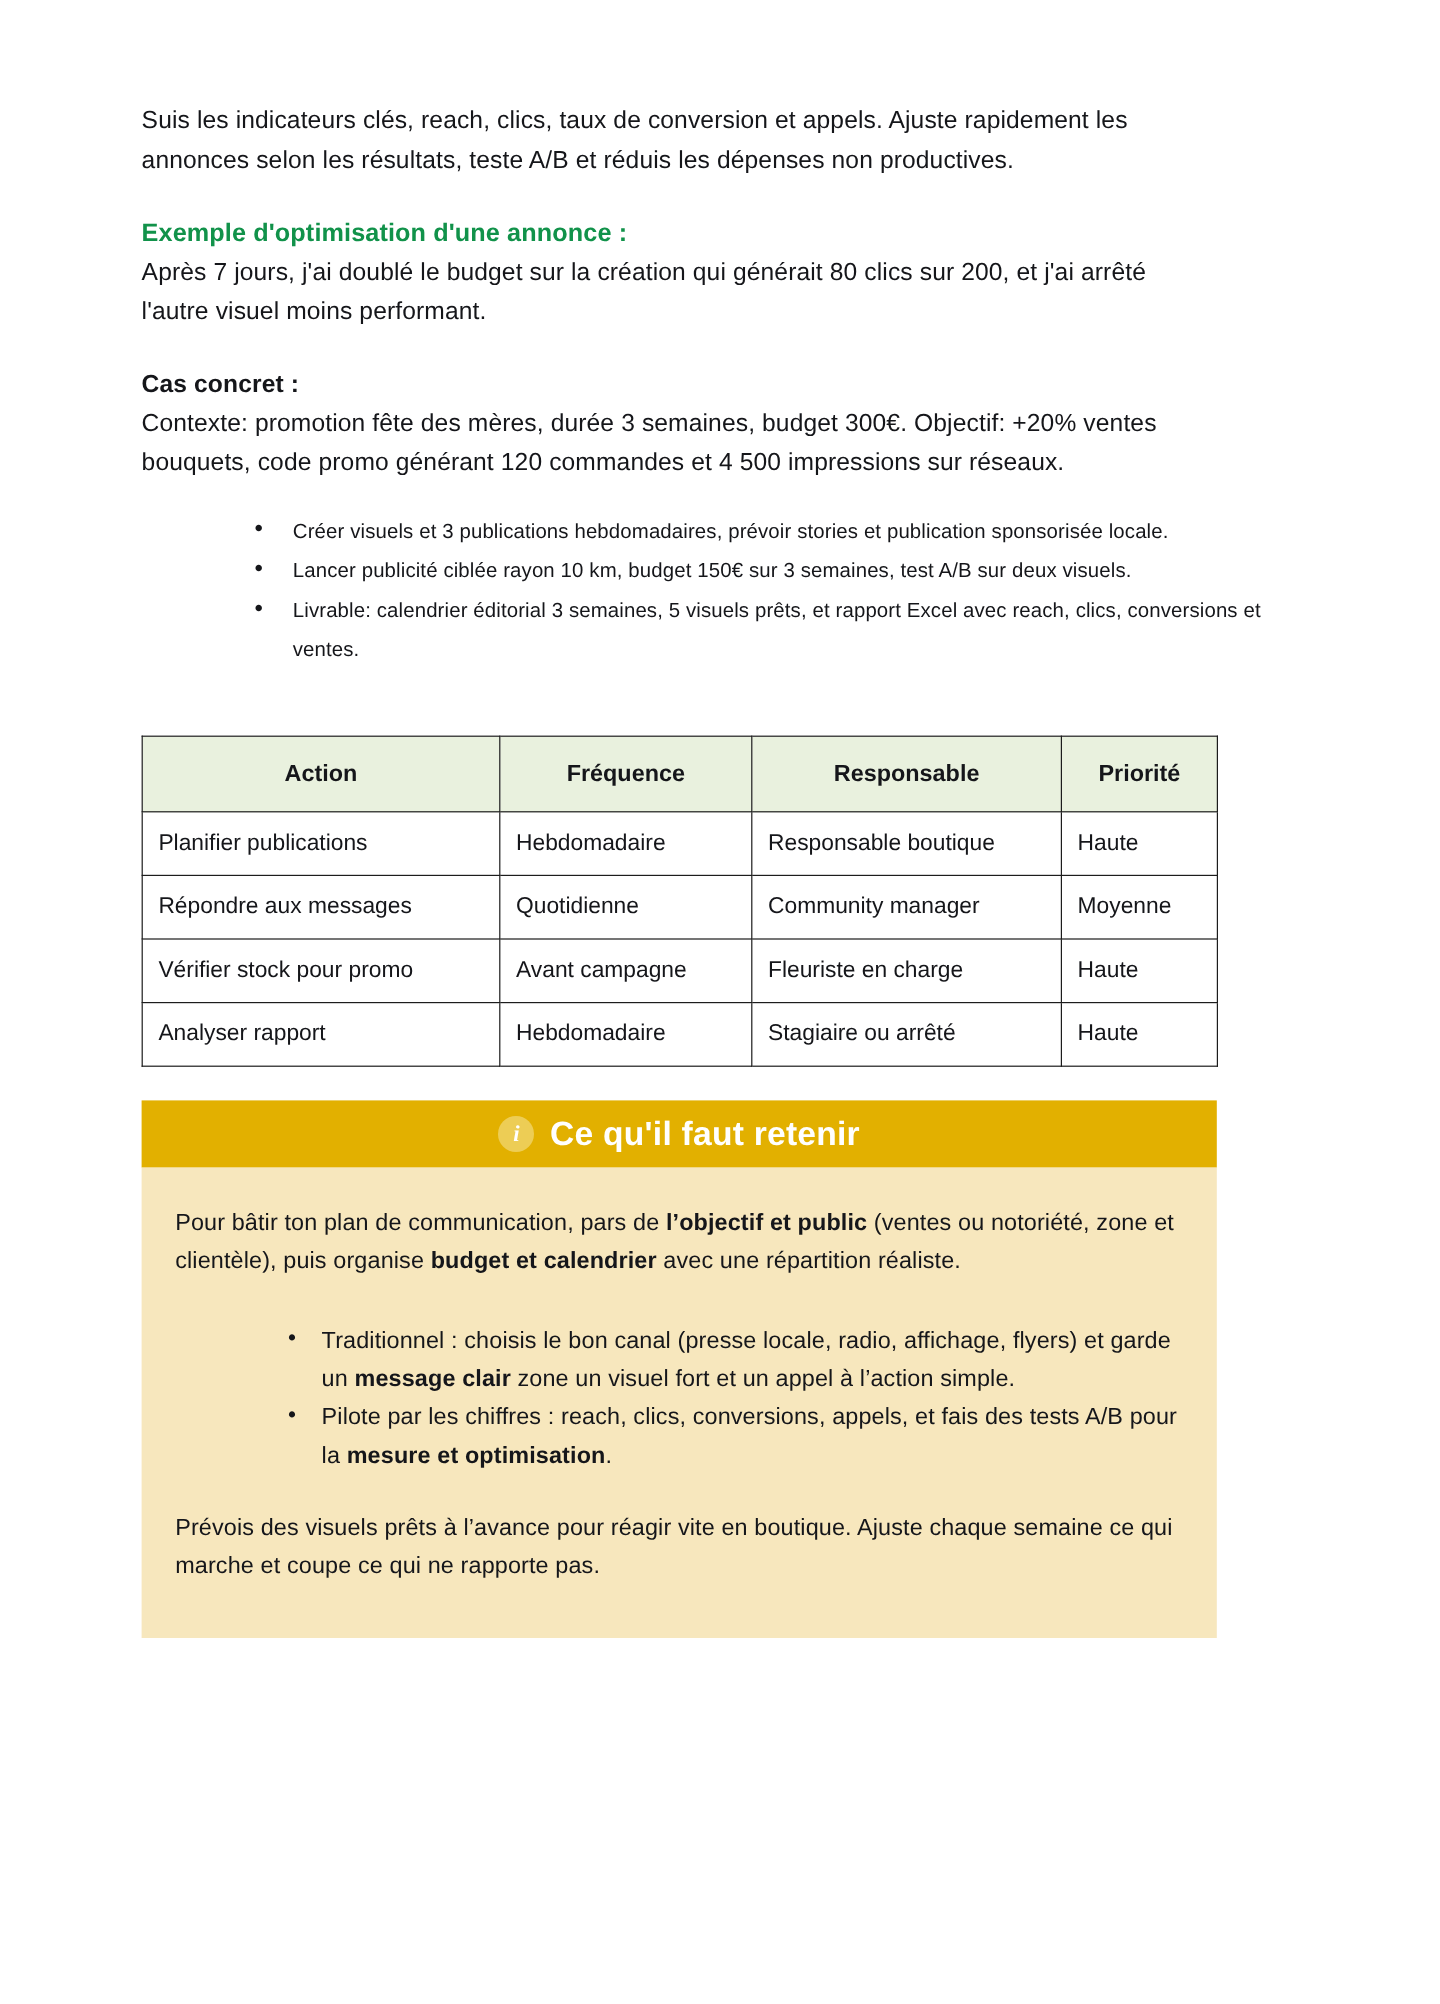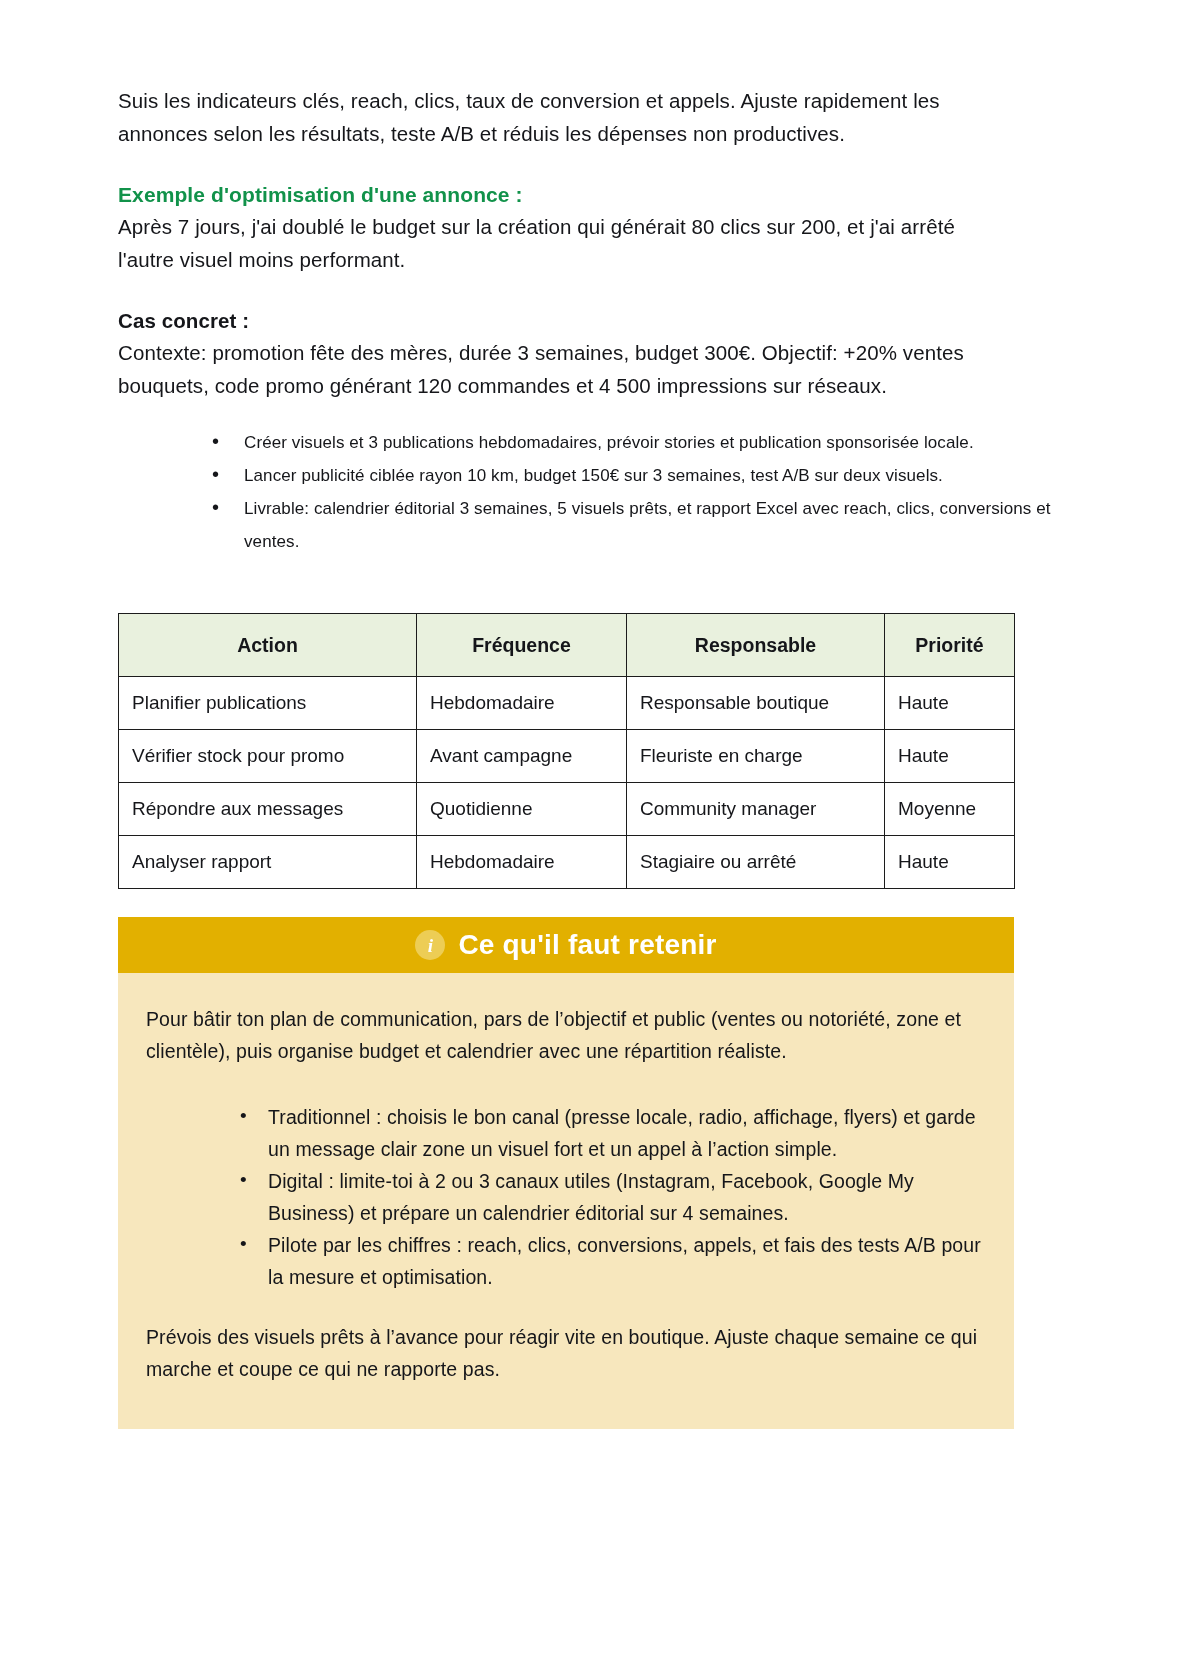--- a/index.html
+++ b/index.html
@@ -177,21 +177,21 @@
     content: "\2022";
     position: absolute;
     left: 4px;
     top: -1px;
     font-size: 19px;
     line-height: 32px;
     color: #15161a;
   }
   .cgap-34 { height: 34px; }
   .cgap-28 { height: 28px; }
-  b { font-weight: 400; }
+  b { font-weight: 700; }
 </style>
 </head>
 <body>
 
 <div class="page">
 
   <p class="para lead">Suis les indicateurs clés, reach, clics, taux de conversion et appels. Ajuste rapidement les annonces selon les résultats, teste A/B et réduis les dépenses non productives.</p>
 
   <div class="gap-30"></div>
 
@@ -223,30 +223,30 @@
       </tr>
     </thead>
     <tbody>
       <tr>
         <td>Planifier publications</td>
         <td>Hebdomadaire</td>
         <td>Responsable boutique</td>
         <td>Haute</td>
       </tr>
       <tr>
+        <td>Répondre aux messages</td>
+        <td>Quotidienne</td>
+        <td>Community manager</td>
+        <td>Moyenne</td>
+      </tr>
+      <tr>
         <td>Vérifier stock pour promo</td>
         <td>Avant campagne</td>
         <td>Fleuriste en charge</td>
         <td>Haute</td>
-      </tr>
-      <tr>
-        <td>Répondre aux messages</td>
-        <td>Quotidienne</td>
-        <td>Community manager</td>
-        <td>Moyenne</td>
       </tr>
       <tr>
         <td>Analyser rapport</td>
         <td>Hebdomadaire</td>
         <td>Stagiaire ou arrêté</td>
         <td>Haute</td>
       </tr>
     </tbody>
   </table>
 
@@ -257,21 +257,20 @@
       <span class="info-icon">i</span>
       <span class="callout-title">Ce qu'il faut retenir</span>
     </div>
     <div class="callout-body">
       <p class="tight"><span>Pour bâtir ton plan de communication, pars de </span><b>l’objectif et public</b><span> (ventes ou notoriété, zone et clientèle), puis organise </span><b>budget et calendrier</b><span> avec une répartition réaliste.</span></p>
 
       <div class="cgap-34"></div>
 
       <ul class="callout-list">
         <li><span>Traditionnel : choisis le bon canal (presse locale, radio, affichage, flyers) et garde un </span><b>message clair</b><span> zone un visuel fort et un appel à l’action simple.</span></li>
-        <li><span>Digital : limite-toi à 2 ou 3 canaux utiles (Instagram, Facebook, Google My Business) et prépare un calendrier éditorial sur 4 semaines.</span><b></b><span></span></li>
         <li><span>Pilote par les chiffres : reach, clics, conversions, appels, et fais des tests A/B pour la </span><b>mesure et optimisation</b><span>.</span></li>
       </ul>
 
       <div class="cgap-28"></div>
 
       <p class="tight">Prévois des visuels prêts à l’avance pour réagir vite en boutique. Ajuste chaque semaine ce qui marche et coupe ce qui ne rapporte pas.</p>
     </div>
   </div>
 
 </div>

